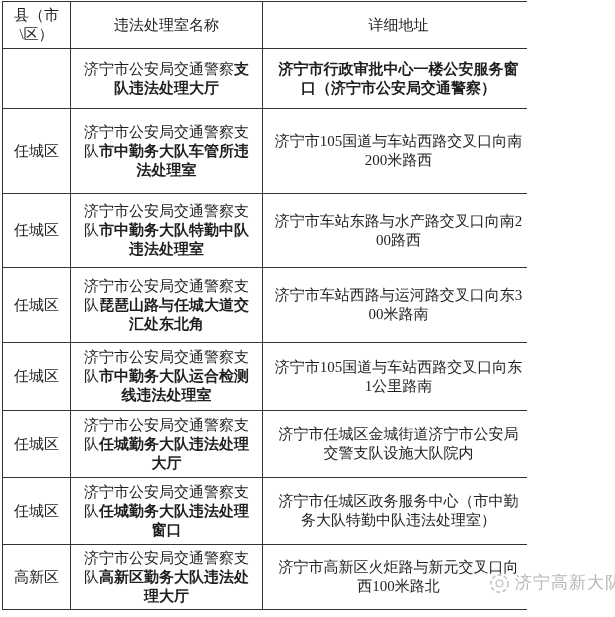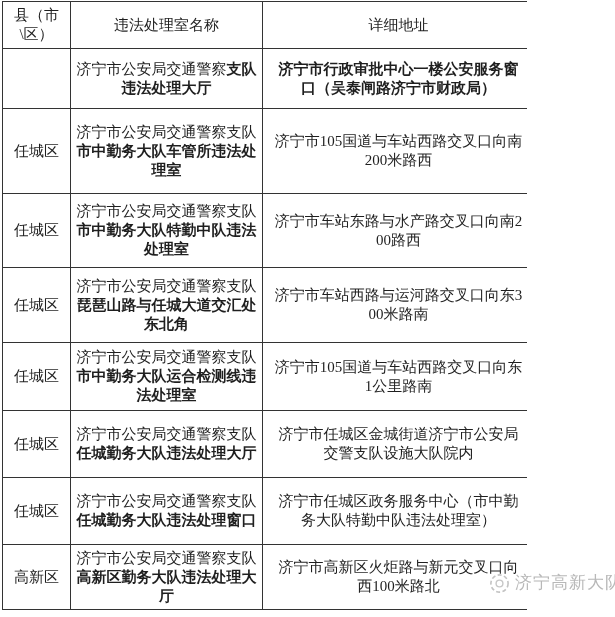--- a/index.html
+++ b/index.html
@@ -13,21 +13,21 @@
   table{
     border-collapse:collapse;table-layout:fixed;width:622px;
   }
   col.c1{width:68px}col.c2{width:192px}col.c3{width:272px}col.c4{width:90px}
   th,td{
     border:1px solid #333;text-align:center;vertical-align:middle;
     font-weight:400;font-size:15px;line-height:19px;padding:0 9px;
     word-break:break-all;overflow:hidden;
   }
   th.h1,td.county{padding:0 4px;}
-  td.name{padding:0 0;}
+  td.name{padding:0 10px;}
   .b{font-weight:700;}
   thead tr{height:47px;}
   tbody tr:nth-child(1){height:60px;}
   tbody tr:nth-child(2){height:85px;}
   tbody tr:nth-child(3){height:74px;}
   tbody tr:nth-child(4){height:75px;}
   tbody tr:nth-child(5){height:68px;}
   tbody tr:nth-child(6){height:67px;}
   tbody tr:nth-child(7){height:67px;}
   tbody tr:nth-child(8){height:65px;}
@@ -54,21 +54,21 @@
         <th class="h1">县（市\区）</th>
         <th>违法处理室名称</th>
         <th>详细地址</th>
         <th>所属大队</th>
       </tr>
     </thead>
     <tbody>
       <tr>
         <td class="county"></td>
         <td class="name"><span>济宁市公安局交通警察</span><span class="b">支队违法处理大厅</span></td>
-        <td class="b">济宁市行政审批中心一楼公安服务窗口（吴泰闸路济宁市财政局）</td>
+        <td class="b">济宁市行政审批中心一楼公安服务窗口（济宁市公安局交通警察）</td>
         <td></td>
       </tr>
       <tr>
         <td class="county">任城区</td>
         <td class="name"><span>济宁市公安局交通警察支队</span><span class="b">市中勤务大队车管所违法处理室</span></td>
         <td>济宁市105国道与车站西路交叉口向南200米路西</td>
         <td rowspan="4">市中大队</td>
       </tr>
       <tr>
         <td class="county">任城区</td>

